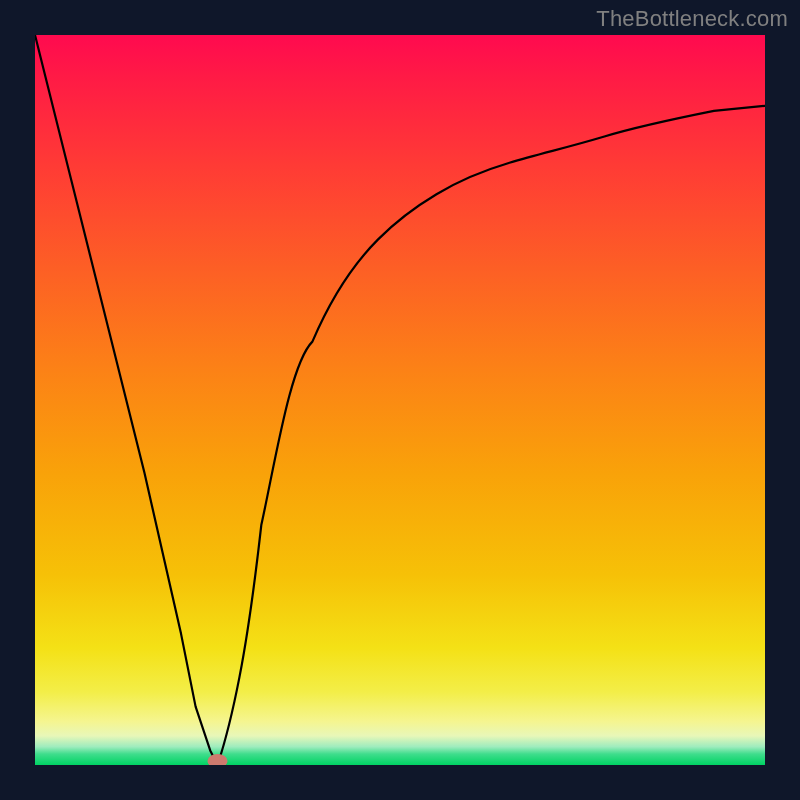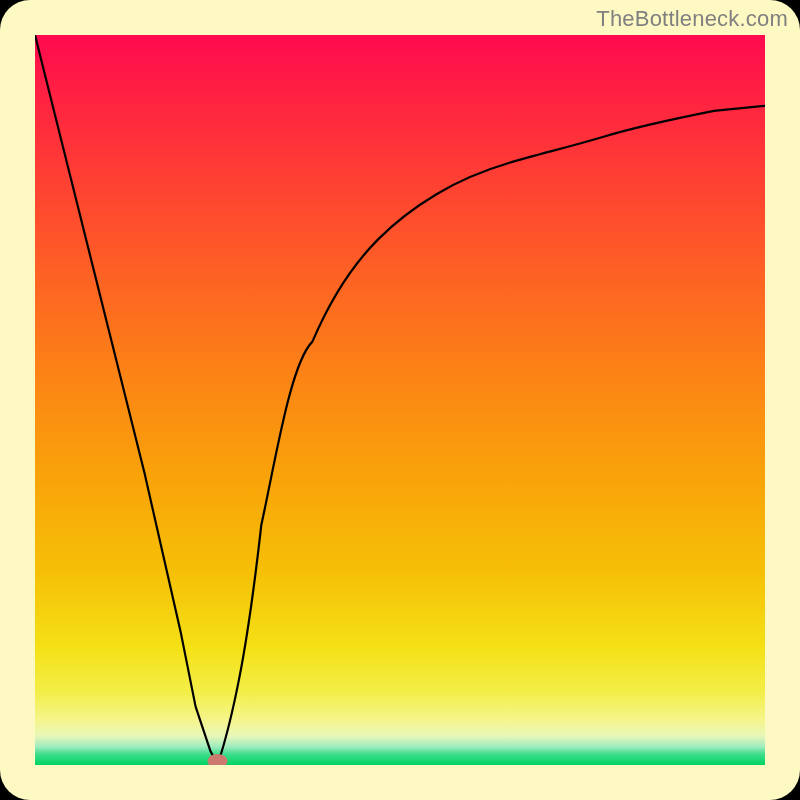--- a/index.html
+++ b/index.html
@@ -8,22 +8,21 @@
     width: 800px;
     height: 800px;
     overflow: hidden;
     font-family: Arial, Helvetica, sans-serif;
     background: #000;
   }
   .wrap {
     position: relative;
     width: 800px;
     height: 800px;
-    background: #fef9c3;
-    border-radius: 30px;
+    background: #0f172a;
   }
   .plot {
     position: absolute;
     left: 35px;
     top: 35px;
     width: 730px;
     height: 730px;
     
     background: linear-gradient(to bottom,
       #ff0a4f 0%,

